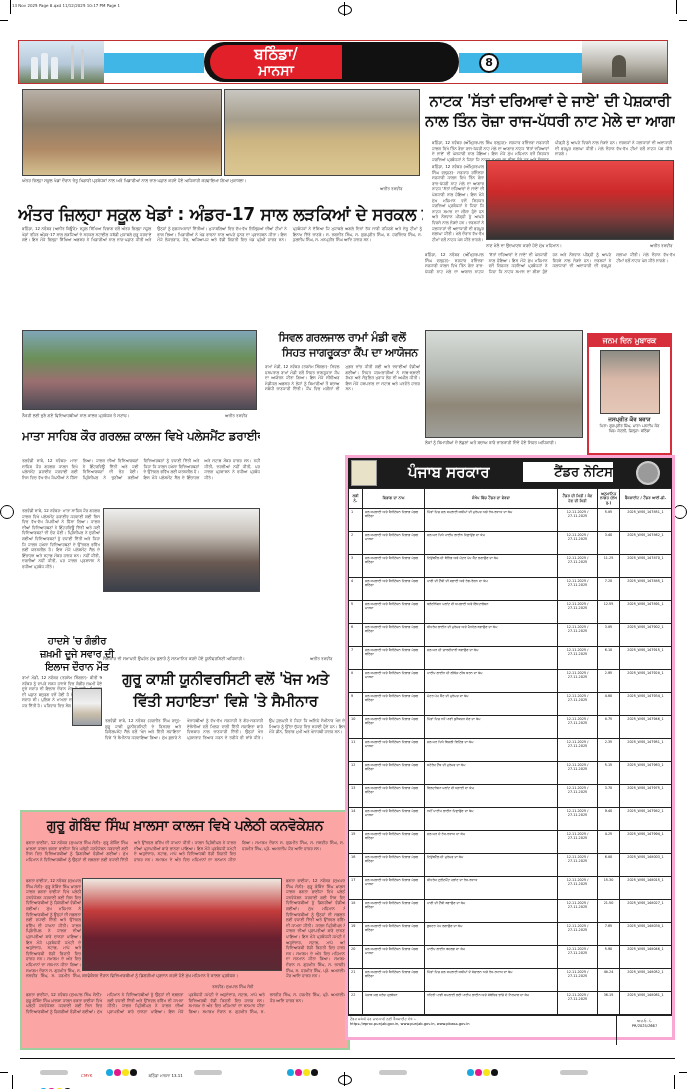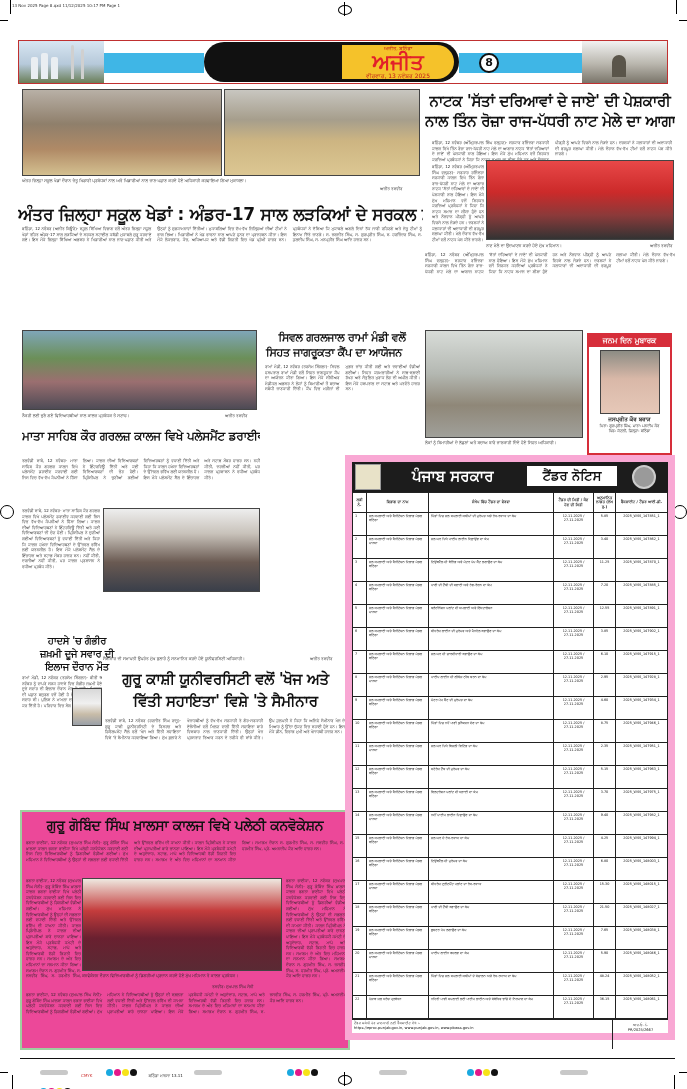--- a/index.html
+++ b/index.html
@@ -41,32 +41,32 @@
 .credit{font-size:4px;color:#222}
 .body{font-size:4px;line-height:5.6px;color:#222;text-align:justify;overflow:hidden}
 .cols2{column-count:2;column-gap:6px}
 .cols3{column-count:3;column-gap:6px}
 .cols4{column-count:4;column-gap:5px}
 .hl{font-weight:bold;color:#111;text-align:center;white-space:nowrap;overflow:hidden;letter-spacing:-0.3px}
 .hl-xl{font-size:19px;line-height:22px}
 .hl-l{font-size:15px;line-height:18px}
 .hl-m{font-size:13px;line-height:16px}
 .hl-s{font-size:10px;line-height:12px}
-.green-box{border:2px solid #9fcf9f;background:#ec4899}
+.green-box{border:2px solid #9fcf9f;background:#fca5a5}
 
 .bday{left:587px;top:333px;width:85px;height:122px;border:2px solid #d62e3a;background:#fff}
 .bday .ttl{background:#d62e3a;color:#fff;font-size:7.5px;text-align:center;line-height:12px;font-weight:bold}
 .bday .nm{font-size:5.5px;font-weight:bold;text-align:center;line-height:7px}
 .bday .sub{font-size:3.8px;text-align:center;line-height:5px}
 
-.tender{left:345px;top:455px;width:330px;height:585px;border:7px solid #f9a8d4;background:#fff}
+.tender{left:345px;top:455px;width:330px;height:585px;border:3px solid #f9a8d4;background:#fff}
 .tender .head{height:30px;background:#1c1c1c;position:relative}
 .tender .emb{position:absolute;left:3px;top:2px;width:26px;height:26px;background:#e8e2c8;border:1px solid #999}
 .tender .gov{position:absolute;left:60px;top:5px;color:#fff;font-size:15px;font-weight:bold}
-.tender .tn{position:absolute;left:175px;top:4px;width:90px;height:20px;background:#fff;font-size:13px;text-align:center;line-height:20px;font-weight:bold}
+.tender .tn{position:absolute;left:175px;top:4px;width:90px;height:20px;background:#fff;font-size:13px;text-align:right;line-height:20px;font-weight:bold}
 .tender .seal{position:absolute;right:12px;top:3px;width:24px;height:24px;border-radius:50%;background:#9a9a9a;border:2px solid #ccc}
 table.tt{width:100%;border-collapse:collapse;font-size:3.4px;line-height:4.4px}
 table.tt th,table.tt td{border:1px solid #222;padding:1px 2px;vertical-align:top}
 table.tt th{font-weight:bold;height:20px;vertical-align:middle;text-align:center;font-size:3.8px}
 table.tt td.c{text-align:center}
 .tt-foot{border-top:1px solid #222;font-size:3.6px;line-height:4.6px;padding:1px 2px;position:relative;height:30px}
 .tt-foot .rt{position:absolute;right:0;top:0;width:56px;height:100%;border-left:1px solid #222;text-align:center;padding-top:3px}
 
 .colorbar{top:1062px;left:40px;width:610px;height:10px}
 .dot{display:inline-block;width:7px;height:7px;border-radius:50%;margin-right:1px;vertical-align:middle}
@@ -94,24 +94,23 @@
   <div class="stripe" style="left:85px;width:100px"></div>
   <div class="stripe" style="left:440px;width:125px"></div>
   <div class="abs plant">
     <div class="tower" style="left:12px;height:22px"></div>
     <div class="tower" style="left:22px;height:26px"></div>
     <div class="tower" style="left:32px;height:22px"></div>
     <div class="tower" style="left:52px;width:3px;height:34px;background:#d0d0d0"></div>
     <div class="tower" style="left:62px;width:3px;height:30px;background:#d0d0d0"></div>
   </div>
   <div class="abs oval">
-    <div class="yel">
-      <div class="ed-small">ਅਜੀਤ, ਬਠਿੰਡਾ</div>
-      <div class="brand">ਅਜੀਤ</div>
-      <div class="date">ਵੀਰਵਾਰ, 13 ਨਵੰਬਰ 2025</div>
+    <div class="red">
+      <div class="ed1">ਬਠਿੰਡਾ/</div>
+      <div class="ed2">ਮਾਨਸਾ</div>
     </div>
   </div>
   <div class="abs pgno">8</div>
   <div class="abs fort">
     <div class="abs" style="left:30px;top:14px;width:14px;height:22px;background:#5a554a;border-radius:7px 7px 0 0"></div>
   </div>
 </div>
 
 <div class="abs photo ph-kabaddi1" style="left:22px;top:89px;width:200px;height:87px"></div>
 <div class="abs photo ph-kabaddi2" style="left:224px;top:89px;width:196px;height:87px"></div>
@@ -141,21 +140,21 @@
 <div class="abs body" style="left:22px;top:675px;width:80px;height:130px">ਰਾਮਾਂ ਮੰਡੀ, 12 ਨਵੰਬਰ (ਤਰਸੇਮ ਸਿੰਗਲਾ)- ਬੀਤੀ 9 ਨਵੰਬਰ ਨੂੰ ਵਾਪਰੇ ਸੜਕ ਹਾਦਸੇ ਵਿਚ ਗੰਭੀਰ ਜ਼ਖ਼ਮੀ ਹੋਏ ਦੂਜੇ ਸਵਾਰ ਦੀ ਇਲਾਜ ਦੌਰਾਨ ਮੌਤ ਹੋ ਗਈ। ਮ੍ਰਿਤਕ ਦੀ ਪਛਾਣ ਬਜ਼ੁਰਗ ਵਜੋਂ ਹੋਈ ਹੈ ਜੋ ਮੋਟਰਸਾਈਕਲ 'ਤੇ ਸਵਾਰ ਸੀ। ਪੁਲਿਸ ਨੇ ਮਾਮਲਾ ਦਰਜ ਕਰਕੇ ਜਾਂਚ ਸ਼ੁਰੂ ਕਰ ਦਿੱਤੀ ਹੈ। ਪਰਿਵਾਰ ਵਿਚ ਸੋਗ ਦੀ ਲਹਿਰ ਹੈ।</div>
 <div class="abs photo ph-oldman" style="left:72px;top:688px;width:30px;height:38px"></div>
 
 <div class="abs cap" style="left:103px;top:656px;width:200px">ਸੈਮੀਨਾਰ ਦੀ ਸਮਾਪਤੀ ਉਪਰੰਤ ਮੁੱਖ ਬੁਲਾਰੇ ਨੂੰ ਸਨਮਾਨਿਤ ਕਰਦੇ ਹੋਏ ਯੂਨੀਵਰਸਿਟੀ ਅਧਿਕਾਰੀ।</div>
 <div class="abs credit" style="left:310px;top:656px">ਅਜੀਤ ਤਸਵੀਰ</div>
 <div class="abs hl hl-l" style="left:103px;top:670px;width:245px">ਗੁਰੂ ਕਾਸ਼ੀ ਯੂਨੀਵਰਸਿਟੀ ਵਲੋਂ 'ਖੋਜ ਅਤੇ</div>
 <div class="abs hl hl-l" style="left:103px;top:692px;width:245px">ਵਿੱਤੀ ਸਹਾਇਤਾ' ਵਿਸ਼ੇ 'ਤੇ ਸੈਮੀਨਾਰ</div>
 <div class="abs body cols3" style="left:105px;top:718px;width:240px;height:88px">ਤਲਵੰਡੀ ਸਾਬੋ, 12 ਨਵੰਬਰ (ਰਣਜੀਤ ਸਿੰਘ ਰਾਜੂ)- ਗੁਰੂ ਕਾਸ਼ੀ ਯੂਨੀਵਰਸਿਟੀ ਦੇ ਰਿਸਰਚ ਅਤੇ ਡਿਵੈਲਪਮੈਂਟ ਸੈੱਲ ਵਲੋਂ 'ਖੋਜ ਅਤੇ ਵਿੱਤੀ ਸਹਾਇਤਾ' ਵਿਸ਼ੇ 'ਤੇ ਸੈਮੀਨਾਰ ਕਰਵਾਇਆ ਗਿਆ। ਮੁੱਖ ਬੁਲਾਰੇ ਨੇ ਖੋਜਾਰਥੀਆਂ ਨੂੰ ਵੱਖ-ਵੱਖ ਸਰਕਾਰੀ ਤੇ ਗੈਰ-ਸਰਕਾਰੀ ਏਜੰਸੀਆਂ ਵਲੋਂ ਮਿਲਣ ਵਾਲੀ ਵਿੱਤੀ ਸਹਾਇਤਾ ਬਾਰੇ ਵਿਸਥਾਰ ਨਾਲ ਜਾਣਕਾਰੀ ਦਿੱਤੀ। ਉਨ੍ਹਾਂ ਖੋਜ ਪ੍ਰਸਤਾਵ ਤਿਆਰ ਕਰਨ ਦੇ ਤਰੀਕੇ ਵੀ ਸਾਂਝੇ ਕੀਤੇ। ਉਪ ਕੁਲਪਤੀ ਨੇ ਕਿਹਾ ਕਿ ਅਜਿਹੇ ਸੈਮੀਨਾਰ ਖੋਜ ਦੇ ਮਿਆਰ ਨੂੰ ਉੱਚਾ ਚੁੱਕਣ ਵਿਚ ਸਹਾਈ ਹੁੰਦੇ ਹਨ। ਇਸ ਮੌਕੇ ਡੀਨ, ਵਿਭਾਗ ਮੁਖੀ ਅਤੇ ਖੋਜਾਰਥੀ ਹਾਜ਼ਰ ਸਨ।</div>
 
 <div class="abs hl hl-m" style="left:262px;top:330px;width:160px;font-size:11px">ਸਿਵਲ ਗਰਲਜਾਲ ਰਾਮਾਂ ਮੰਡੀ ਵਲੋਂ</div>
-<div class="abs hl hl-m" style="left:254px;top:345px;width:160px;font-size:11px">ਸਿਹਤ ਜਾਗਰੂਕਤਾ ਕੈਂਪ ਦਾ ਆਯੋਜਨ</div>
+<div class="abs hl hl-m" style="left:270px;top:345px;width:160px;font-size:11px">ਸਿਹਤ ਜਾਗਰੂਕਤਾ ਕੈਂਪ ਦਾ ਆਯੋਜਨ</div>
 <div class="abs body cols2" style="left:265px;top:364px;width:155px;height:290px">ਰਾਮਾਂ ਮੰਡੀ, 12 ਨਵੰਬਰ (ਤਰਸੇਮ ਸਿੰਗਲਾ)- ਸਿਵਲ ਹਸਪਤਾਲ ਰਾਮਾਂ ਮੰਡੀ ਵਲੋਂ ਸਿਹਤ ਜਾਗਰੂਕਤਾ ਕੈਂਪ ਦਾ ਆਯੋਜਨ ਕੀਤਾ ਗਿਆ। ਇਸ ਮੌਕੇ ਸੀਨੀਅਰ ਮੈਡੀਕਲ ਅਫ਼ਸਰ ਨੇ ਲੋਕਾਂ ਨੂੰ ਬਿਮਾਰੀਆਂ ਤੋਂ ਬਚਾਅ ਸਬੰਧੀ ਜਾਣਕਾਰੀ ਦਿੱਤੀ। ਕੈਂਪ ਵਿਚ ਮਰੀਜ਼ਾਂ ਦੀ ਮੁਫ਼ਤ ਜਾਂਚ ਕੀਤੀ ਗਈ ਅਤੇ ਦਵਾਈਆਂ ਵੰਡੀਆਂ ਗਈਆਂ। ਸਿਹਤ ਕਰਮਚਾਰੀਆਂ ਨੇ ਸਾਫ਼-ਸਫ਼ਾਈ ਰੱਖਣ ਅਤੇ ਸੰਤੁਲਿਤ ਖੁਰਾਕ ਲੈਣ ਦੀ ਅਪੀਲ ਕੀਤੀ। ਇਸ ਮੌਕੇ ਹਸਪਤਾਲ ਦਾ ਸਟਾਫ਼ ਅਤੇ ਪਤਵੰਤੇ ਹਾਜ਼ਰ ਸਨ।</div>
 <div class="abs photo ph-hosp" style="left:425px;top:330px;width:158px;height:108px"></div>
 <div class="abs cap" style="left:425px;top:440px;width:158px">ਲੋਕਾਂ ਨੂੰ ਬਿਮਾਰੀਆਂ ਦੇ ਲੱਛਣਾਂ ਅਤੇ ਬਚਾਅ ਬਾਰੇ ਜਾਣਕਾਰੀ ਦਿੰਦੇ ਹੋਏ ਸਿਹਤ ਅਧਿਕਾਰੀ।</div>
 
 <div class="abs bday">
   <div class="ttl">ਜਨਮ ਦਿਨ ਮੁਬਾਰਕ</div>
   <div class="photo ph-birthday" style="margin:3px auto 2px;width:60px;height:64px"></div>
   <div class="nm">ਜਸਪ੍ਰੀਤ ਕੌਰ ਬਰਾੜ</div>
   <div class="sub">ਪਿਤਾ: ਗੁਰਪ੍ਰੀਤ ਸਿੰਘ, ਮਾਤਾ: ਮਨਦੀਪ ਕੌਰ</div>
   <div class="sub">ਪਿੰਡ: ਕੋਟਲੀ, ਜ਼ਿਲ੍ਹਾ: ਬਠਿੰਡਾ</div>

